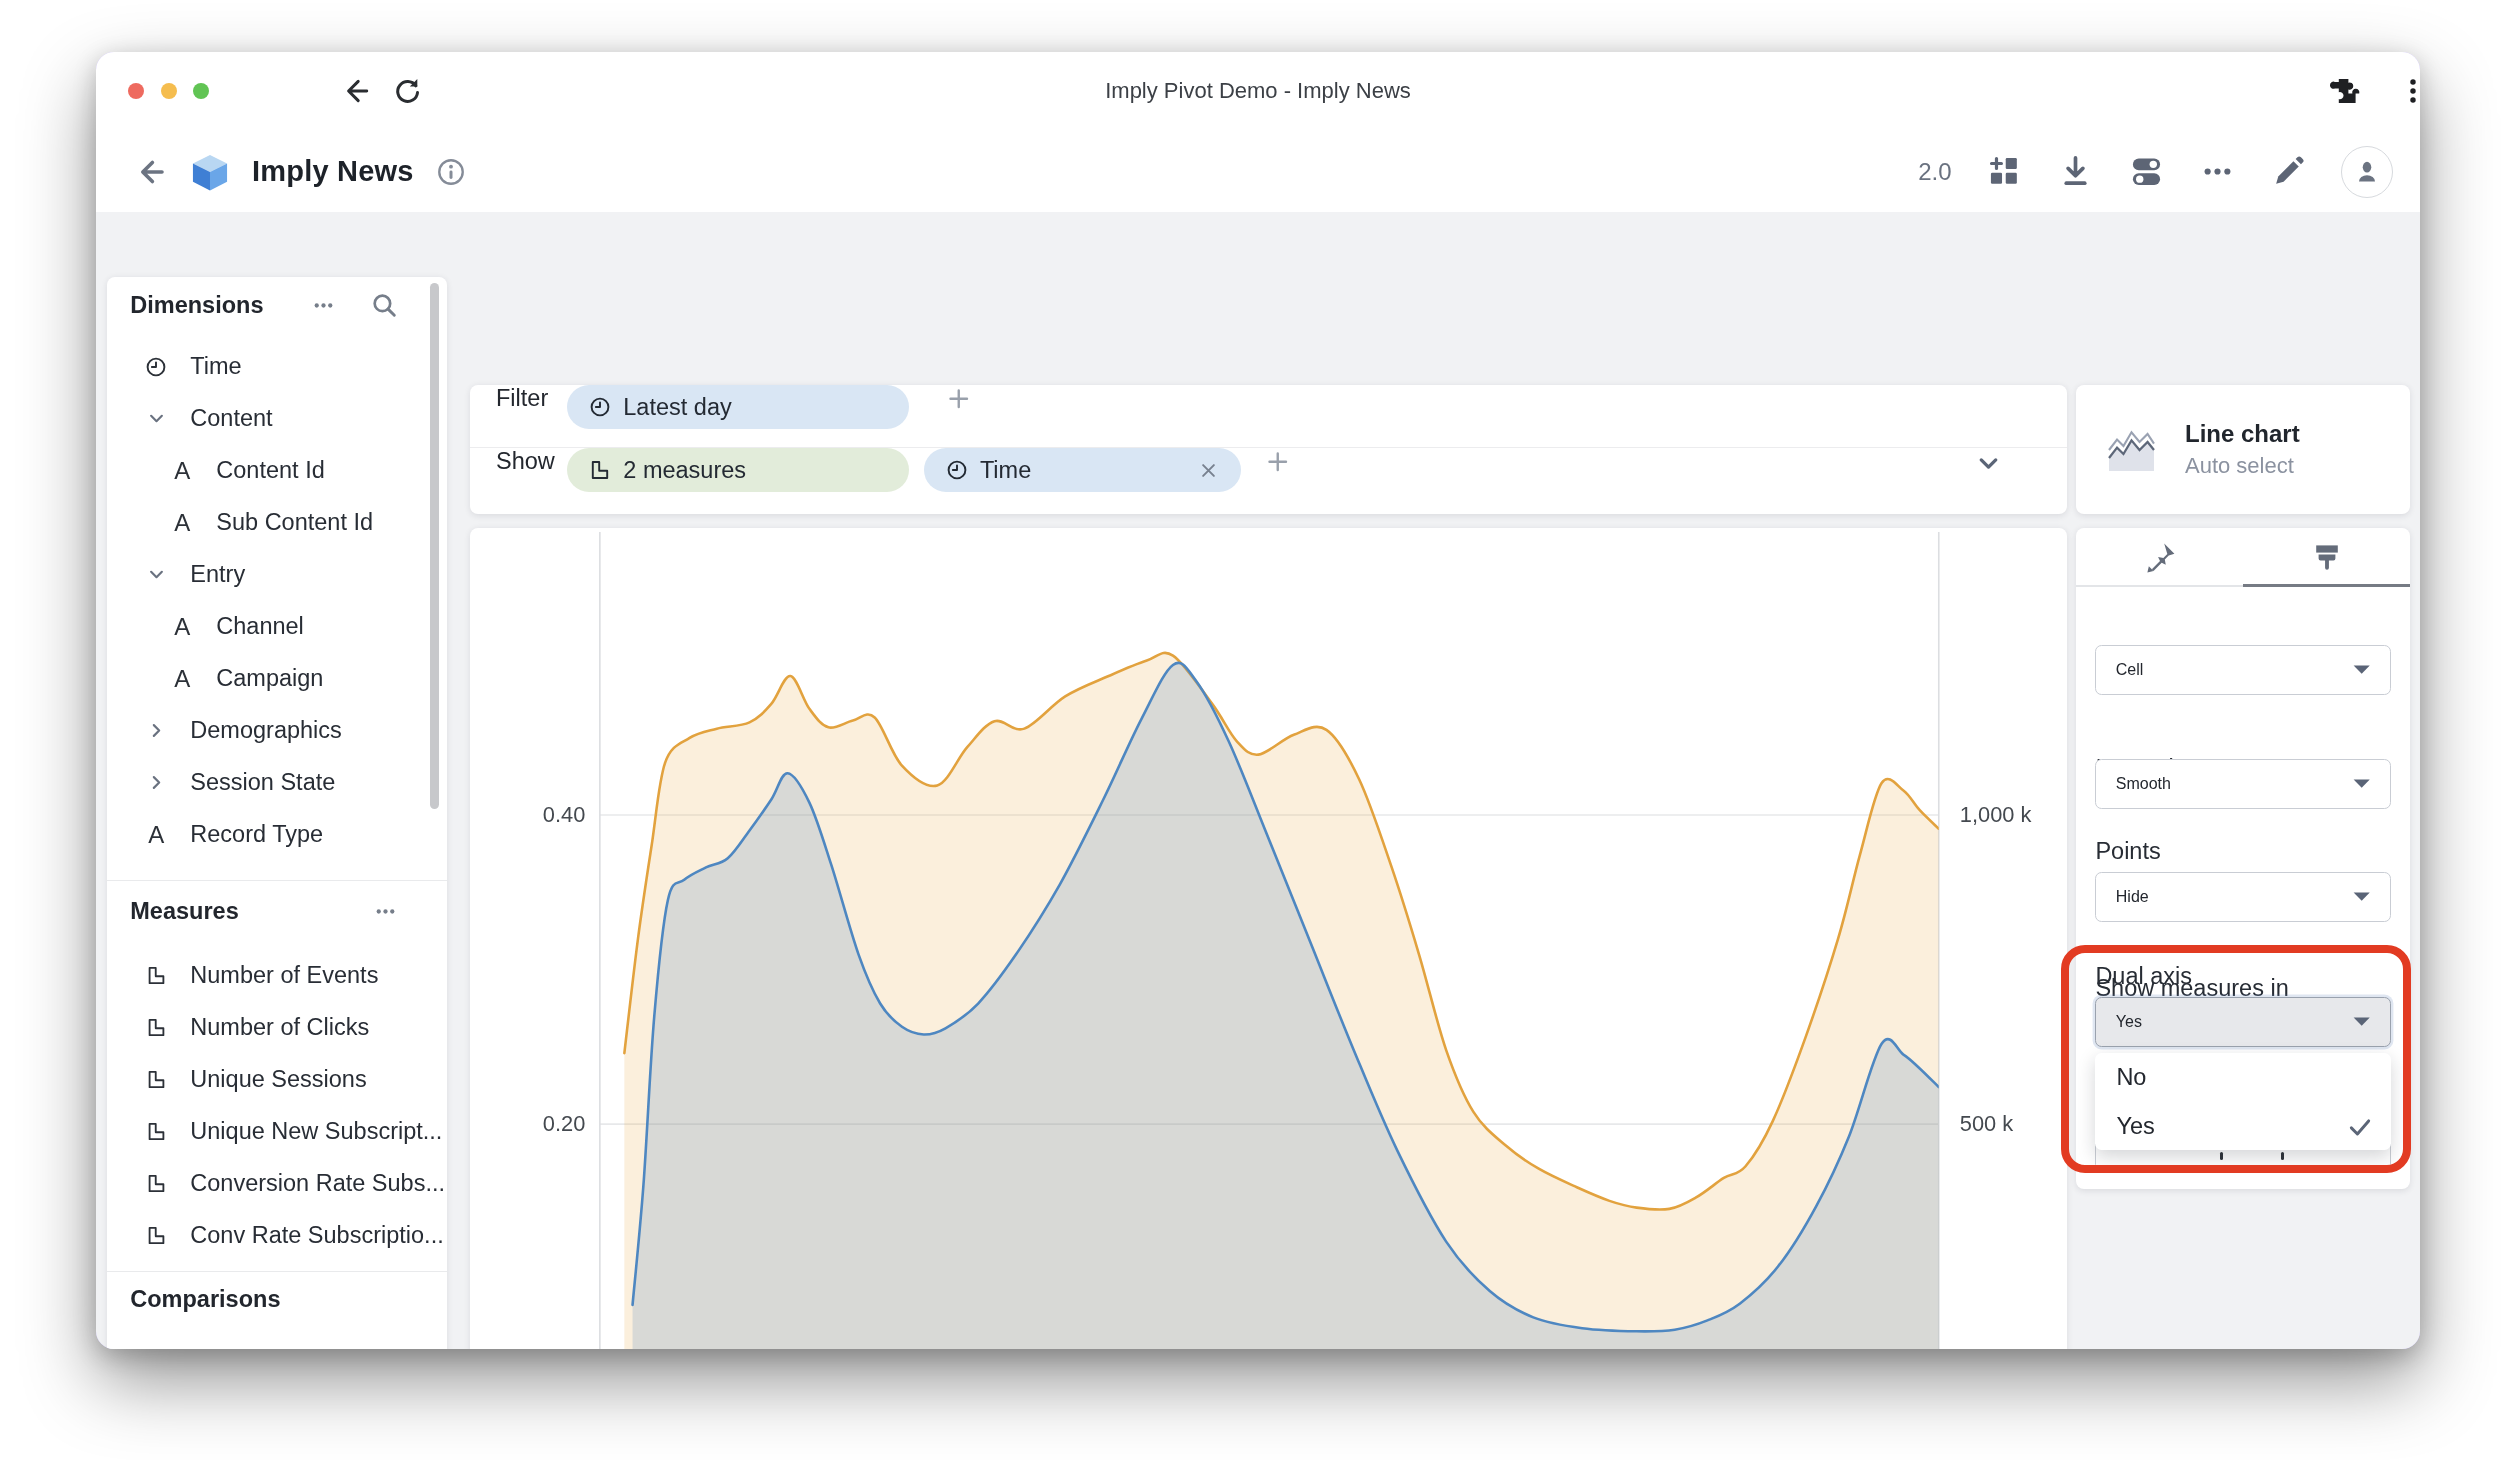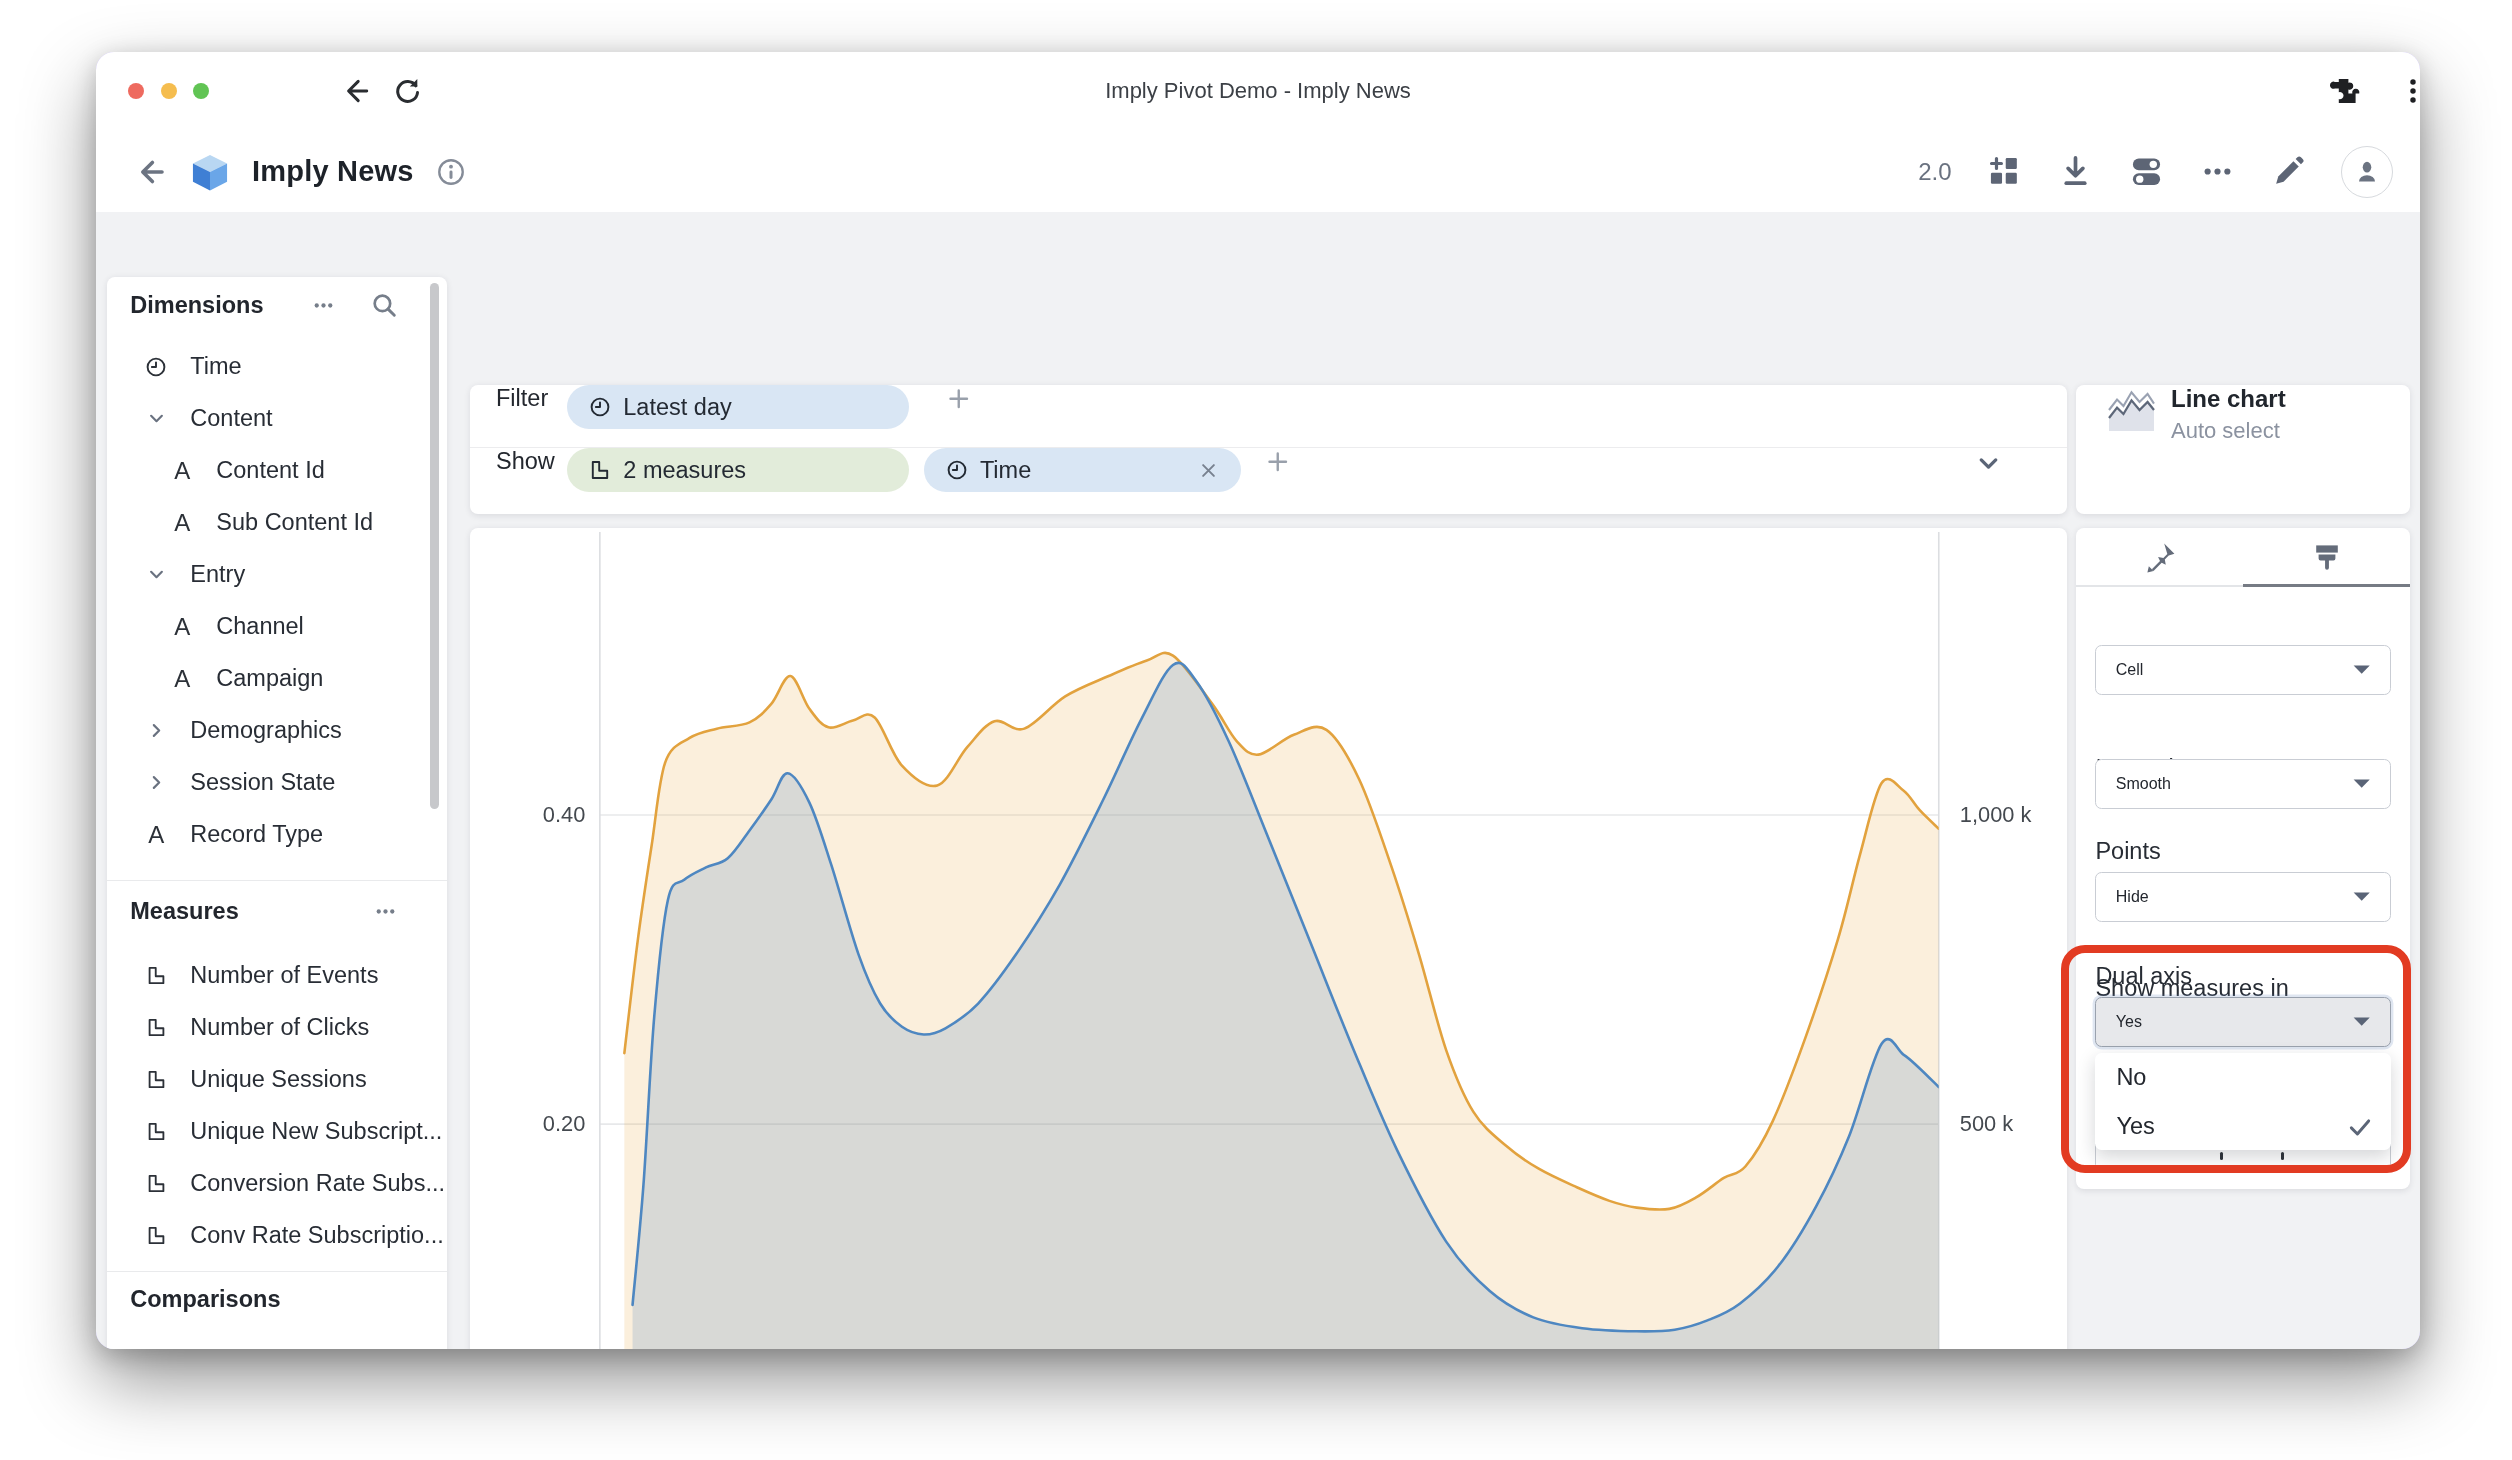--- a/index.html
+++ b/index.html
@@ -45,21 +45,21 @@
   .pill.blue{background:#d9e6f4;} .pill.green{background:#e2ecda;}
   .pill .picon{display:flex;color:#232a33;}
   .pill-wide{min-width:342px;box-sizing:border-box;}
   .pill-time{min-width:317px;box-sizing:border-box;margin-left:14.6px;}
   .plus{margin-left:36px;color:#99a0ab;display:flex;}
   .pill-x{margin-left:auto;color:#78818f;display:flex;}
   .fb-collapse{position:absolute;right:63px;color:#5b6577;display:flex;}
   
   .chartcard{left:374px;top:316px;width:1597px;height:970px;}
   
-  .viscard{left:1980px;top:173px;width:334px;height:129px;display:flex;gap:13px;padding-left:29px;box-sizing:border-box;}
+  .viscard{left:1980px;top:173px;width:334px;height:129px;display:flex;align-items:center;gap:27px;padding-left:29px;box-sizing:border-box;}
   .vc-title{font-size:24px;font-weight:700;color:#21262d;}
   .vc-sub{font-size:22px;color:#8b92a0;margin-top:4.9px;}
   .controls{left:1980px;top:316px;width:334px;height:661px;}
   .tabs{position:absolute;left:0;top:0;right:0;height:59px;display:flex;}
   .tab{flex:1;display:flex;align-items:center;justify-content:center;color:#646c7a;}
   .tabs-base{position:absolute;left:0;right:0;top:57px;height:1.6px;background:#e3e5e8;}
   .tabs-active{position:absolute;left:50%;right:0;top:56px;height:3.2px;background:#767b84;}
   .ctl-label{position:absolute;left:19.4px;font-size:23.5px;color:#272c34;}
   .select{position:absolute;left:19.4px;right:19.4px;height:50px;border:1.6px solid #c9cdd4;border-radius:6.5px;background:#fff;
           display:flex;align-items:center;font-size:16px;color:#23272e;padding-left:19.4px;box-sizing:border-box;}

